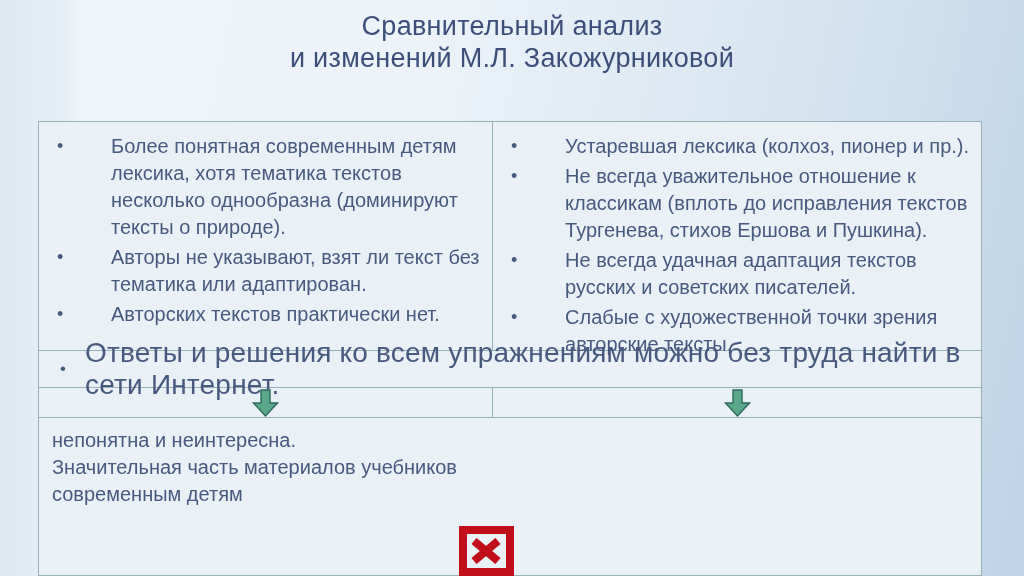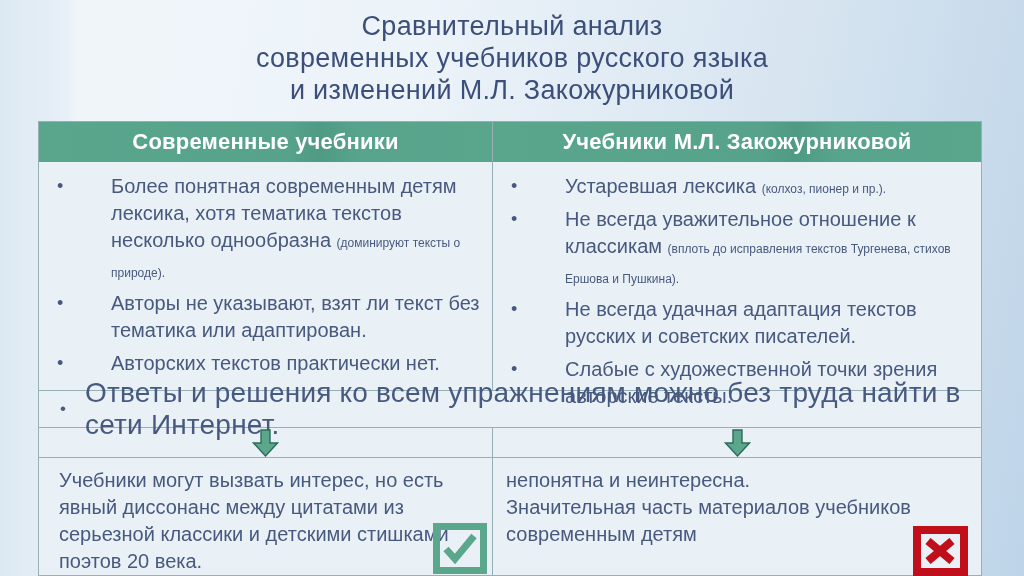--- a/index.html
+++ b/index.html
@@ -47,21 +47,21 @@
   }
 
   .body-row { height: 229px; flex: none; border-bottom: 1px solid #97b0b6; }
   .body-cell { padding: 11px 8px 0 14px; }
   .bullet { display: flex; margin-bottom: 3px; color: #48597f; }
   .bullet .dot {
     flex: none; width: 22px; text-align: left; padding-left: 4px;
     font-size: 18px; line-height: 27px;
   }
   .bullet .btxt { flex: 1; font-size: 20px; line-height: 27px; margin-left: 36px; }
-  .btxt .small { font-size: 12px; text-align: right; }
+  .btxt .small { font-size: 20px; text-align: right; }
 
   .span-row { height: 37px; flex: none; border-bottom: 1px solid #97b0b6;
     display: flex; align-items: center; color: #48597f; }
   .span-row .dot { flex: none; padding-left: 21px; width: 46px; font-size: 17px; }
   .span-row .btxt { font-size: 28px; letter-spacing: 0.2px; }
 
   .arrow-row { height: 30px; flex: none; border-bottom: 1px solid #97b0b6; }
   .arrow-cell { display: flex; align-items: center; justify-content: center; padding-top: 1px; }
 
   .bottom-row { flex: 1; }
@@ -83,30 +83,25 @@
     display: flex; align-items: center; justify-content: center;
   }
 </style>
 </head>
 <body>
 
 <div class="slide">
 
   <h1 class="title">
     <span class="tl">Сравнительный анализ</span>
-    <span class="tl">современных учебников русского языка</span>
     <span class="tl">и  изменений М.Л. Закожурниковой</span>
   </h1>
 
   <div class="cmp-table">
 
-    <div class="row header-row">
-      <div class="col-l header-cell">Современные учебники</div>
-      <div class="col-r header-cell">Учебники М.Л. Закожурниковой</div>
-    </div>
 
     <div class="row body-row">
       <div class="col-l body-cell">
         <div class="bullet">
           <span class="dot">•</span>
           <span class="btxt"><span>Более понятная современным детям лексика, хотя тематика текстов несколько однообразна </span><span class="small">(доминируют тексты о природе).</span></span>
         </div>
         <div class="bullet">
           <span class="dot">•</span>
           <span class="btxt"><span>Авторы не указывают, взят ли текст без тематика или адаптирован.</span><span class="small"></span></span>
@@ -148,28 +143,20 @@
         </svg>
       </div>
       <div class="col-r arrow-cell">
         <svg width="27" height="28" viewBox="0 0 27 28">
           <path d="M9 1 h9 v13 h7.5 L13.5 27 L1.5 14 H9 Z" fill="#5ba78c" stroke="#2e6a5c" stroke-width="1.4"></path>
         </svg>
       </div>
     </div>
 
     <div class="row bottom-row">
-      <div class="col-l bottom-cell">
-        <p>Учебники могут вызвать интерес, но есть явный диссонанс между цитатами из серьезной классики и детскими стишками поэтов 20 века.</p>
-        <div class="check-box">
-          <svg width="36" height="32" viewBox="0 0 36 32">
-            <polyline points="4,16 13,26 32,3" fill="none" stroke="#5ba78c" stroke-width="7"></polyline>
-          </svg>
-        </div>
-      </div>
       <div class="col-r bottom-cell">
         <p>непонятна и неинтересна.</p>
         <p>Значительная часть материалов учебников современным детям</p>
         <div class="cross-box">
           <svg width="30" height="26" viewBox="0 0 30 26">
             <line x1="3" y1="3" x2="27" y2="23" stroke="#c10e1b" stroke-width="8"></line>
             <line x1="27" y1="3" x2="3" y2="23" stroke="#c10e1b" stroke-width="8"></line>
           </svg>
         </div>
       </div>

